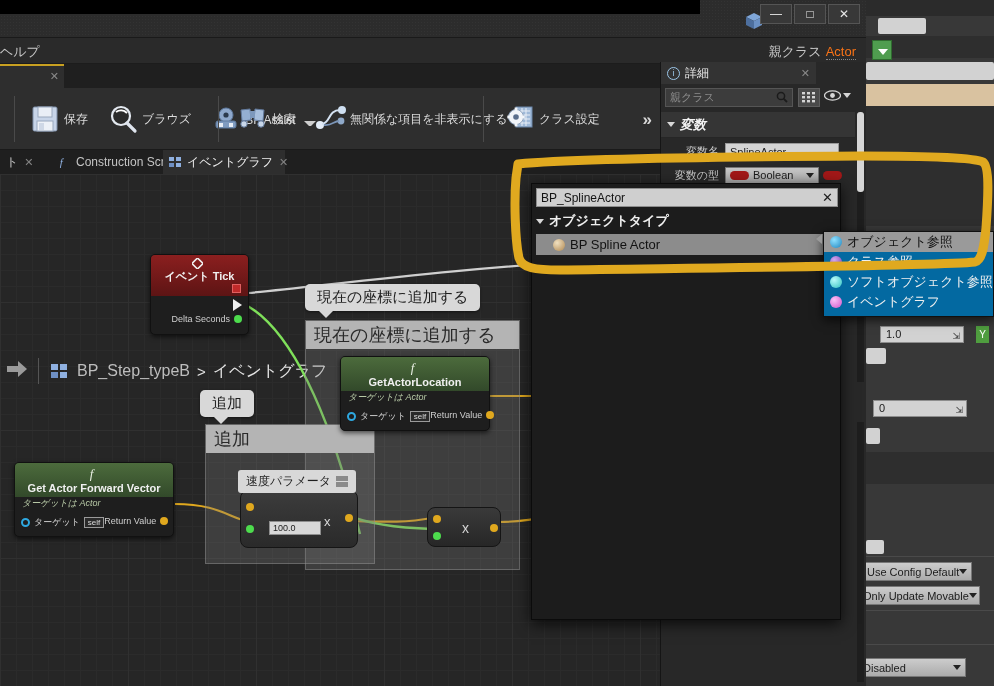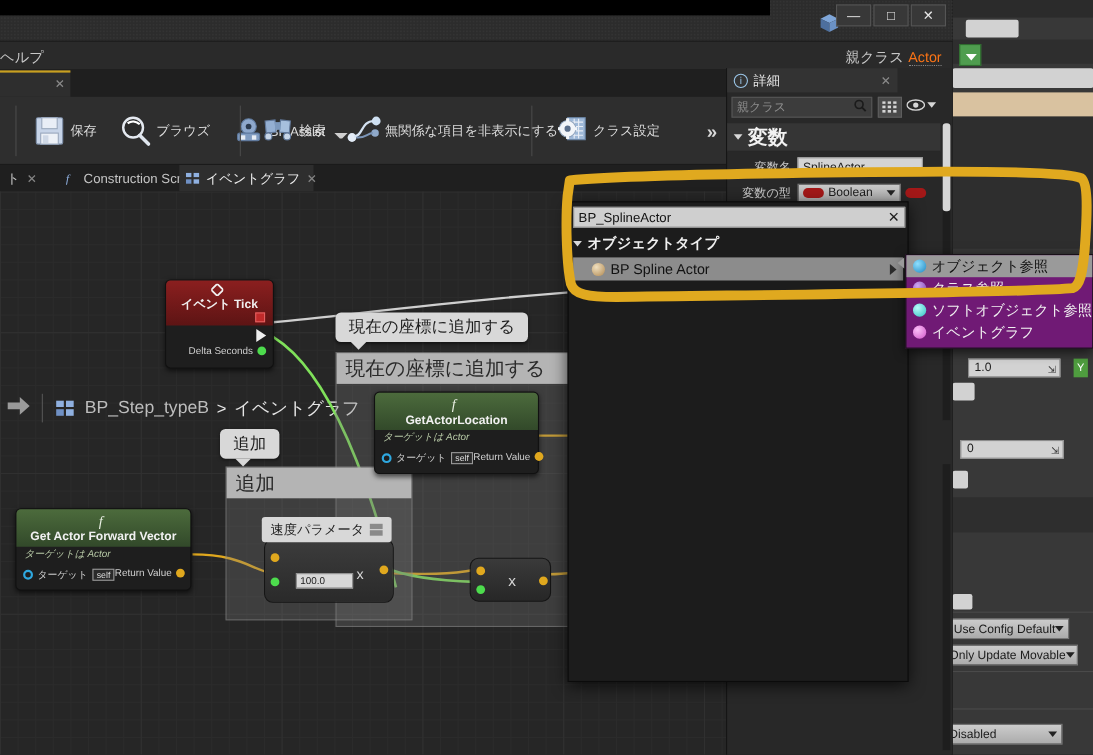--- a/index.html
+++ b/index.html
@@ -152,55 +152,55 @@
   .det-tab-x { margin-left:auto; color:#8a8a8a; font-size:11px; }
   .det-search { position:absolute; left:4px; top:26px; width:128px; height:19px;
       background:#3c3c3c; border:1px solid #555; color:#8d8d8d; font-size:11px;
       display:flex; align-items:center; padding:0 4px; }
   .det-mag { margin-left:auto; }
   .det-grid-btn { position:absolute; left:137px; top:26px; width:22px; height:19px;
       background:#4a4a4a; border:1px solid #5d5d5d; }
   .det-eye { position:absolute; left:163px; top:28px; display:flex; align-items:center; gap:2px; }
   .det-section { position:absolute; left:0; width:194px; height:26px; background:#353535;
       display:flex; align-items:center; padding-left:6px; border-bottom:1px solid #262626; }
-  .det-sect-lbl { color:#f2f2f2; font-size:18px; font-weight:bold; }
+  .det-sect-lbl { color:#f2f2f2; font-size:13px; font-weight:bold;font-style:italic; }
   .tri-d { width:0;height:0; border-left:4px solid transparent; border-right:4px solid transparent;
       border-top:5px solid #d8d8d8; margin-right:5px; }
   .det-row { position:absolute; left:0; width:194px; height:22px; display:flex; align-items:center; }
   .det-lbl { color:#c9c9c9; font-size:11px; width:64px; text-align:right; padding-right:6px; }
   .det-val { background:#d4d4d4; color:#1b1b1b; font-size:11px; height:17px; line-height:17px;
       padding-left:4px; border:1px solid #9a9a9a; }
   .det-combo { background:linear-gradient(#c8c8c8,#a9a9a9); border:1px solid #777;
       height:17px; display:flex; align-items:center; padding:0 4px; color:#1b1b1b; font-size:11px; }
   .swatch-red { width:19px; height:9px; border-radius:5px; background:#a31818; margin-right:4px; }
   .tri-dn { width:0;height:0; border-left:4px solid transparent; border-right:4px solid transparent;
       border-top:5px solid #222; margin-left:auto; }
   .det-scroll { position:absolute; right:2px; width:7px; background:#d6d6d6; border-radius:3px; }
   .det-scroll-track { position:absolute; right:2px; width:7px; background:#1e1e1e; }
 
   
-  .picker { position:absolute; left:516px; top:183px; width:310px; height:437px;
+  .picker { position:absolute; left:531px; top:183px; width:310px; height:437px;
       background:#1c1c1c; border:1px solid #0b0b0b; box-shadow:0 4px 14px rgba(0,0,0,.75); }
   .pk-search { position:absolute; left:4px; top:4px; width:302px; height:19px; background:#cfcfcf;
       border:1px solid #8d8d8d; display:flex; align-items:center; padding:0 4px;
       color:#131313; font-size:12px; }
   .pk-x { margin-left:auto; font-size:13px; color:#1b1b1b; font-weight:bold; }
   .pk-cat { position:absolute; left:0; top:26px; width:308px; height:22px;
       display:flex; align-items:center; padding-left:4px; }
   .pk-cat-lbl { color:#efefef; font-size:13px; font-weight:bold; }
   .pk-item { position:absolute; left:4px; top:50px; width:300px; height:21px;
       background:#8c8c8c; display:flex; align-items:center; padding-left:17px; }
   .pk-item-lbl { color:#121212; font-size:13px; }
   .pk-arrow { margin-left:auto; margin-right:6px; width:0;height:0;
       border-top:5px solid transparent; border-bottom:5px solid transparent; border-left:6px solid #2b2b2b; }
   .ball { width:12px; height:12px; border-radius:50%; margin-right:5px; flex:0 0 auto; }
 
   
   .submenu { position:absolute; left:823px; top:231px; width:171px; height:86px;
-      background:#701a75; border:1px solid #101010; box-shadow:0 3px 10px rgba(0,0,0,.7); }
+      background:#0369a1; border:1px solid #101010; box-shadow:0 3px 10px rgba(0,0,0,.7); }
   .sm-item { height:20px; display:flex; align-items:center; padding-left:6px; }
   .sm-item.sel { background:#9a9a9a; }
   .sm-lbl { color:#f0f0f0; font-size:13px; white-space:nowrap; }
   .sm-item.sel .sm-lbl { color:#111; }
   .sm-caret { position:absolute; left:-8px; top:2px; width:0;height:0;
       border-top:5px solid transparent; border-bottom:5px solid transparent; border-right:6px solid #9a9a9a; }
 
   
   .rnum { position:absolute; background:#d2d2d2; border:1px solid #8d8d8d; color:#1b1b1b;
       font-size:11px; height:17px; line-height:15px; padding-left:5px; }

